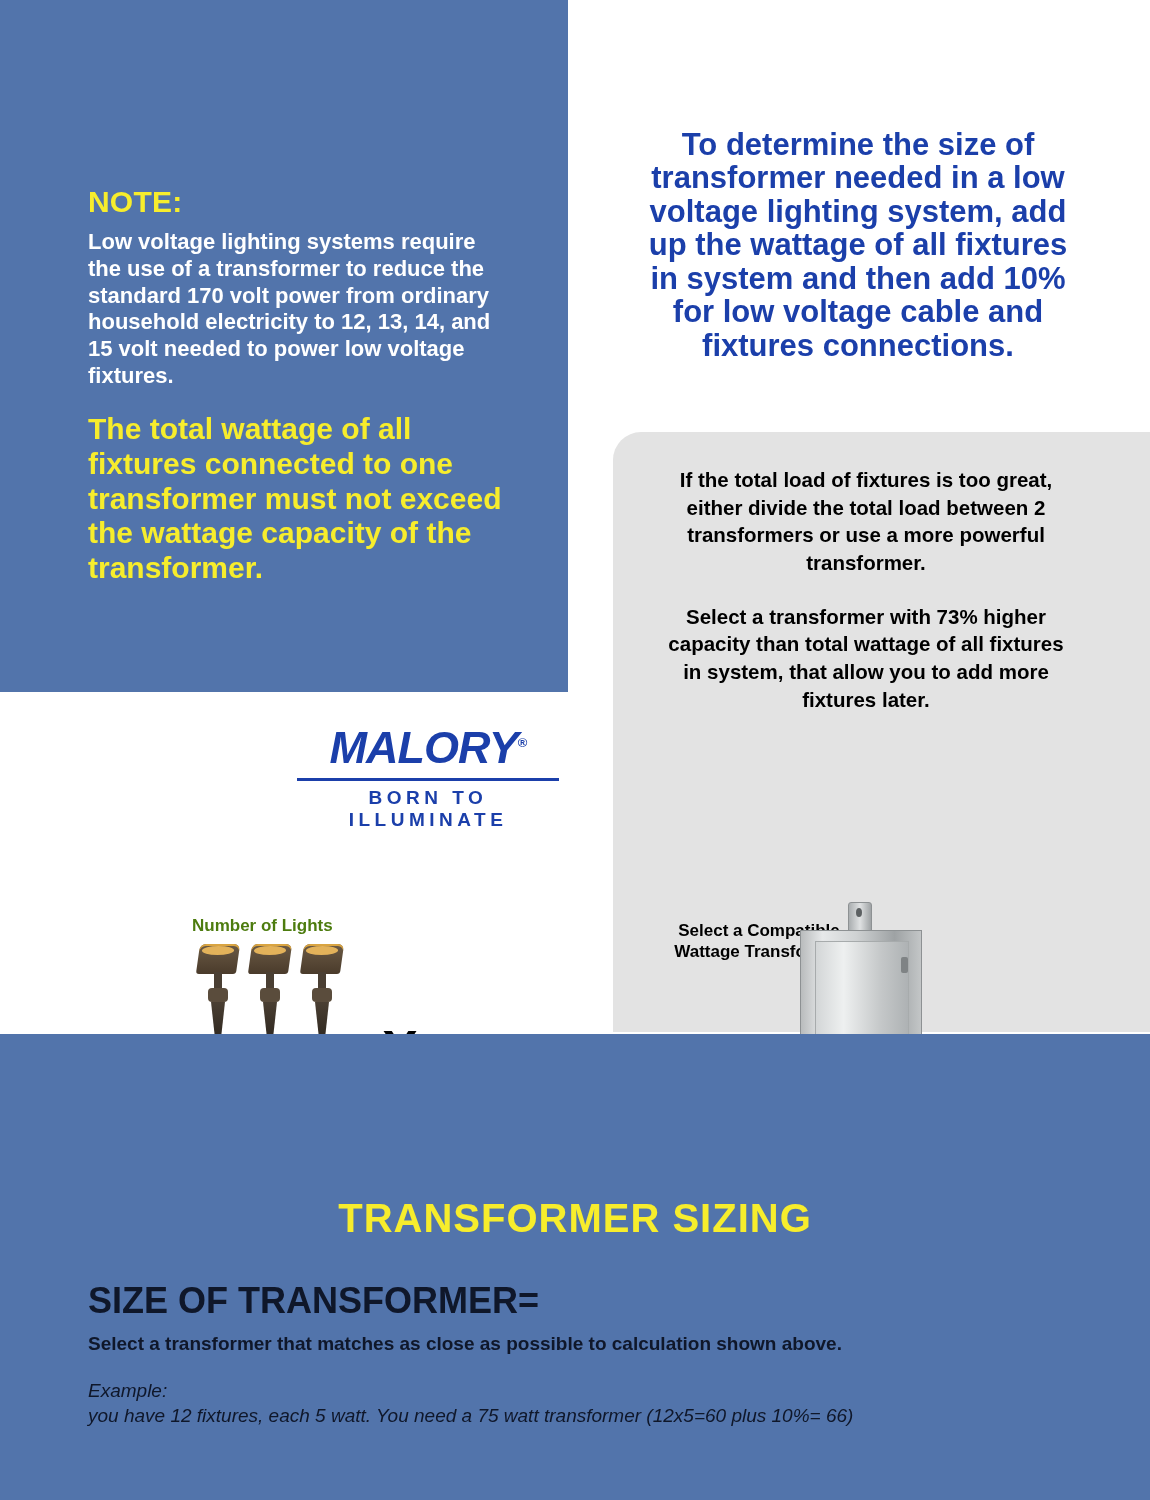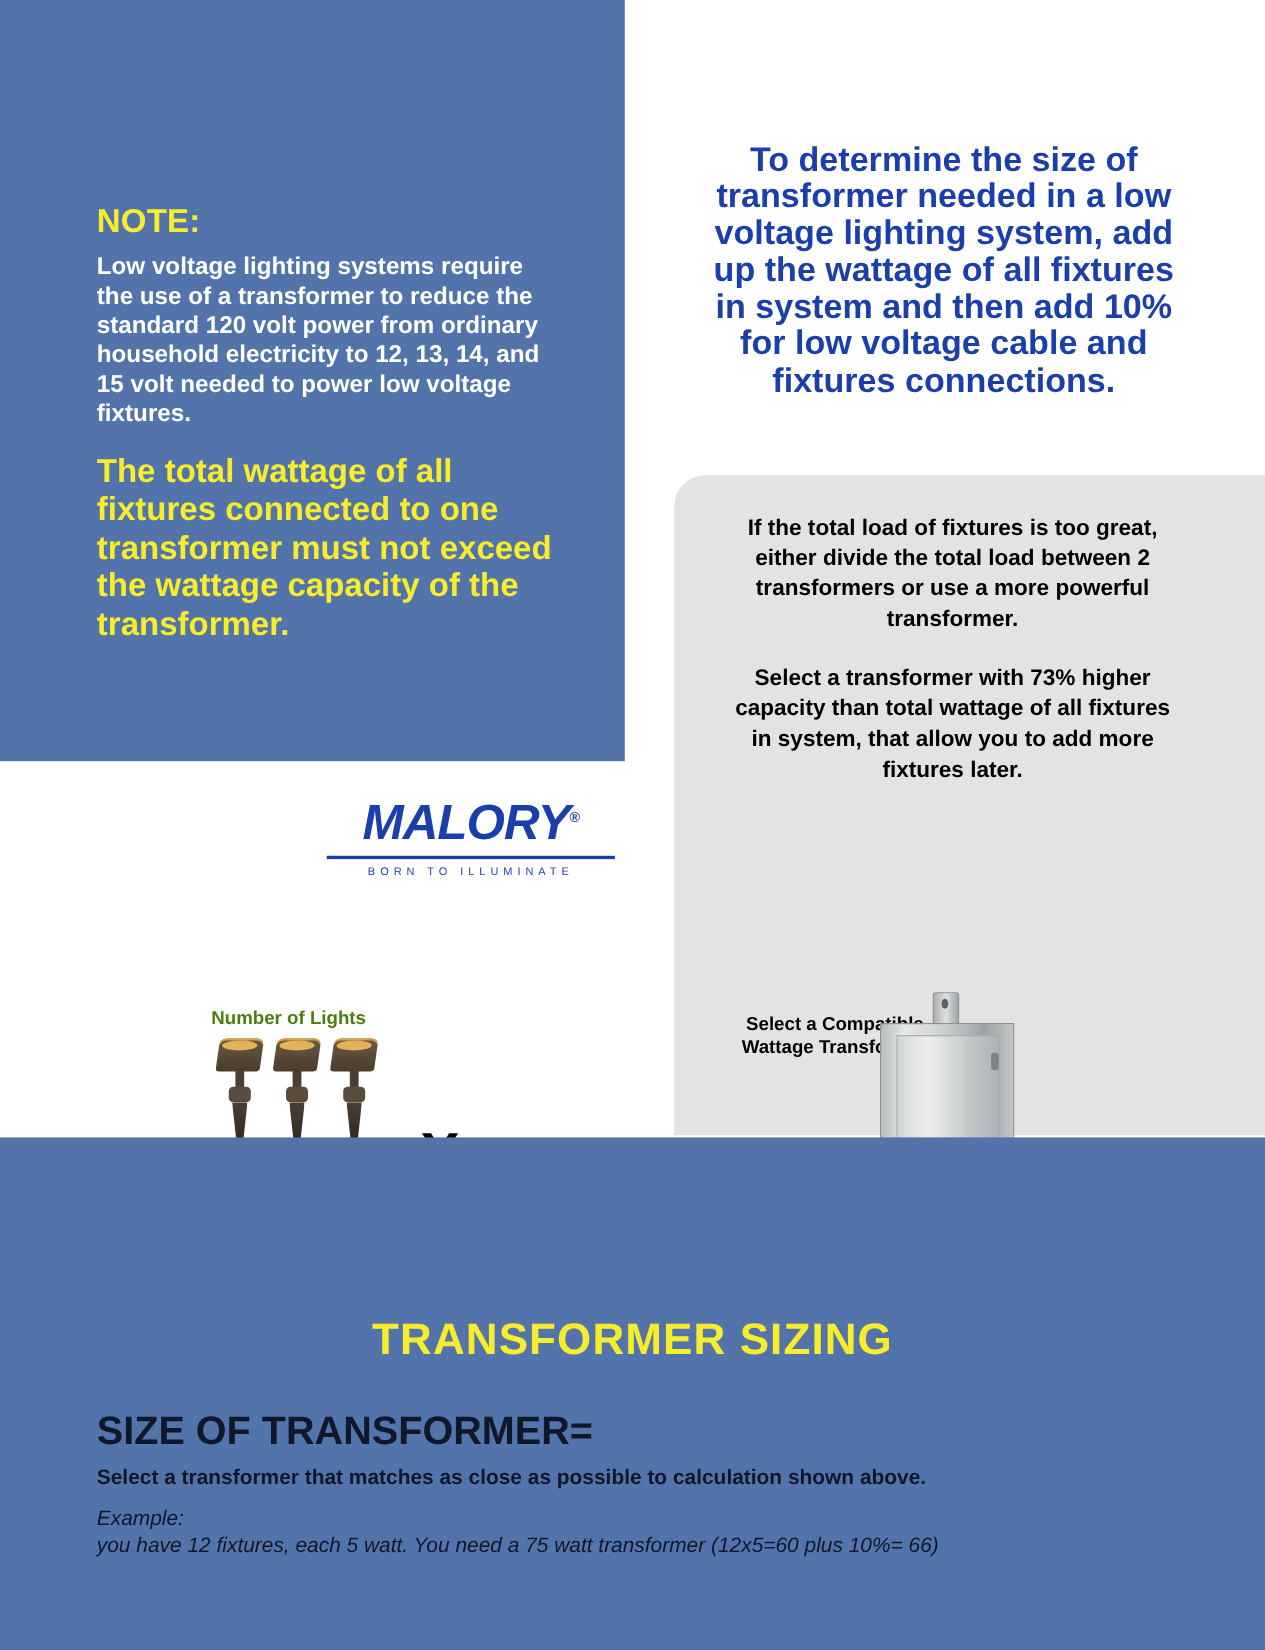--- a/index.html
+++ b/index.html
@@ -115,22 +115,22 @@
     font-style: normal;
     font-weight: bold;
   }
   .logo-rule {
     width: 262px;
     height: 3px;
     background: #1b3faa;
     margin: 4px auto 6px auto;
   }
   .logo-tag {
-    font-size: 10px;
-    font-weight: normal;
+    font-size: 19px;
+    font-weight: bold;
     color: #1b3faa;
     letter-spacing: 4.5px;
   }
 
   
   .num-lights-label {
     position: absolute;
     left: 192px;
     top: 916px;
     font-size: 17px;
@@ -348,31 +348,31 @@
   }
   .formula-note {
     font-size: 19px;
     font-weight: bold;
     margin-top: 10px;
   }
   .formula-example {
     font-size: 19px;
     font-style: italic;
     line-height: 1.3;
-    margin-top: 14px;
+    margin-top: 24px;
   }
 </style>
 </head>
 <body>
 
 <div class="blue-panel-left"></div>
 
 <div class="note-block">
   <div class="note-title">NOTE:</div>
-  <div class="note-body">Low voltage lighting systems require the use of a transformer to reduce the standard 120 volt power from ordinary household electricity to 12, 13, 14, and 15 volt needed to power low voltage fixtures.</div>
+  <div class="note-body">Low voltage lighting systems require the use of a transformer to reduce the standard 170 volt power from ordinary household electricity to 12, 13, 14, and 15 volt needed to power low voltage fixtures.</div>
   <div class="note-highlight">The total wattage of all fixtures connected to one transformer must not exceed the wattage capacity of the transformer.</div>
 </div>
 
 <div class="determine-block">To determine the size of transformer needed in a low voltage lighting system, add up the wattage of all fixtures in system and then add 10% for low voltage cable and fixtures connections.</div>
 
 <div class="gray-panel"></div>
 <div class="gray-text">
   <p>If the total load of fixtures is too great, either divide the total load between 2 transformers or use a more powerful transformer.</p>
   <p>Select a transformer with 73% higher capacity than total wattage of all fixtures in system, that allow you to add more fixtures later.</p>
 </div>

